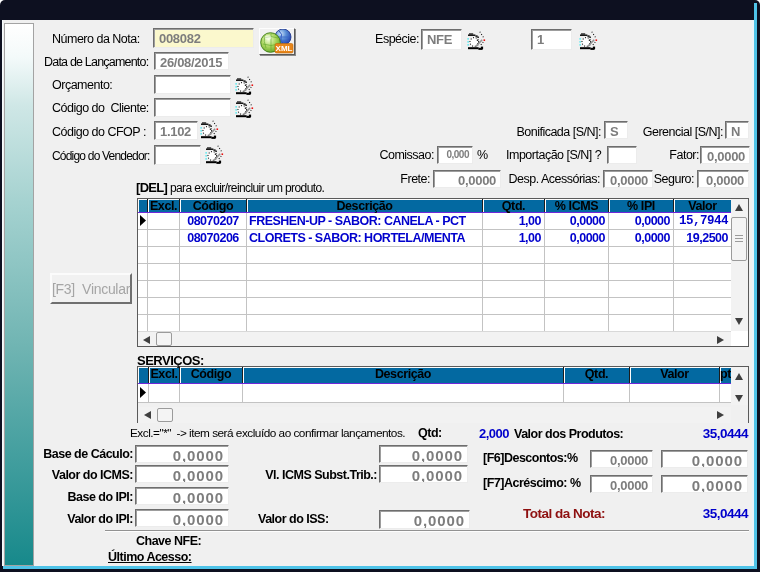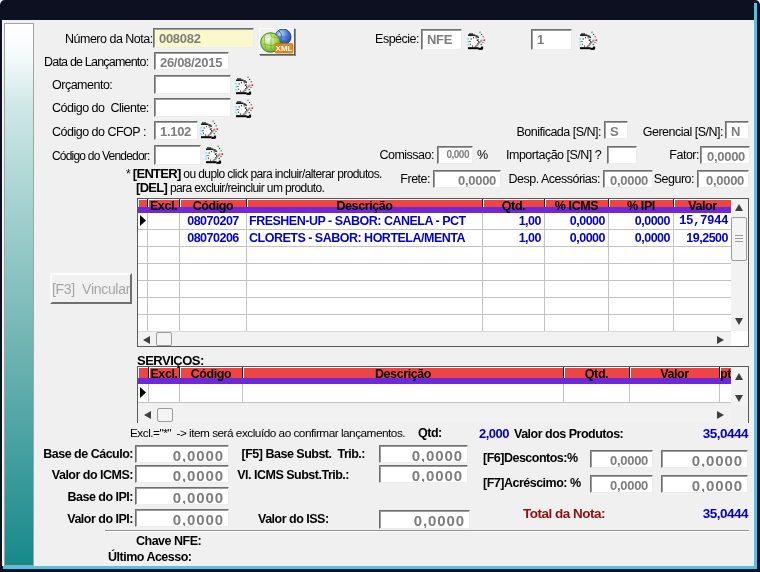--- a/index.html
+++ b/index.html
@@ -17,21 +17,21 @@
 .lb{position:absolute;font-size:12.5px;color:#000;letter-spacing:-0.5px;white-space:pre;line-height:13px;}
 .lbr{text-align:right;}
 .b{font-weight:bold;}
 .ed{position:absolute;background:#fff;border:1px solid;border-color:#6e6e6e #ececec #ececec #6e6e6e;box-shadow:inset 1px 1px 0 #9d9d9d;font-size:13px;font-weight:bold;color:#7d7d7d;letter-spacing:-0.3px;white-space:pre;overflow:hidden;}
 .ed span{position:absolute;top:2px;}
 .edl span{left:5px;}
 .edr span{right:4px;}
 .btn{position:absolute;background:#f1f1f1;border:2px solid;border-color:#fbfbfb #6f6f6f #6f6f6f #fbfbfb;}
 svg{display:block;}
 .grid{border:1px solid #5a5a5a;background:#fff;}
-.ghead{position:absolute;left:0;width:593px;background:#ef4444;border-bottom:6px solid #6d28d9;}
+.ghead{position:absolute;left:0;width:593px;background:#0369a1;border-bottom:1px solid #6d28d9;}
 .hc{position:absolute;top:0;height:100%;border-right:1px solid #1c1c1c;font-weight:bold;font-size:12.5px;letter-spacing:-0.4px;text-align:center;color:#000;box-shadow:inset 1px 1px 0 #fcfcfc;line-height:14px;}
 .grows{position:absolute;left:0;width:593px;overflow:hidden;background:#fff;}
 .grow{position:absolute;left:0;width:593px;height:17px;}
 .gc{position:absolute;top:0;height:17px;border-right:1px solid #c3c3c3;border-bottom:1px solid #c3c3c3;font-weight:bold;font-size:12.5px;letter-spacing:-0.5px;color:#0101cd;white-space:pre;overflow:hidden;line-height:16px;}
 .gc.ctr{text-align:center;}
 .gc.rt{text-align:right;padding-right:3px;}
 .sbtrack{background:#f2f2f2;}
 .arr{width:0;height:0;border-style:solid;}
 .thumb{background:#f4f4f4;border:1px solid #9b9b9b;border-radius:2px;}
 .ed.big span{font-size:15px;letter-spacing:0.9px;top:0.5px;}
@@ -40,21 +40,21 @@
 </head>
 <body>
 <div id="w">
   <div id="content" class="abs"></div>
   <div id="edge-r1" class="abs"></div>
   <div id="edge-r2" class="abs"></div>
   <div id="edge-b" class="abs"></div>
   <div id="edge-l" class="abs"></div>
   <div id="lpanel" class="abs"></div>
 
-  <div class="lb" style="left:52px;top:33px;margin-left:13px;">Número da Nota:</div>
+  <div class="lb" style="left:52px;top:33px;">Número da Nota:</div>
   <div class="lb" style="left:44px;top:56px;letter-spacing:-0.8px;">Data de Lançamento:</div>
   <div class="lb" style="left:52px;top:79px;">Orçamento:</div>
   <div class="lb" style="left:52px;top:102px;">Código do  Cliente:</div>
   <div class="lb" style="left:52px;top:126px;">Código do CFOP :</div>
   <div class="lb" style="left:52px;top:150px;font-size:12px;letter-spacing:-0.8px;">Código do Vendedor:</div>
   <div class="lb lbr" style="left:339px;top:33px;width:80px;">Espécie:</div>
   <div class="lb lbr" style="left:452px;top:33px;width:80px;margin-left:28px;">Série:</div>
   <div class="lb lbr" style="left:481px;top:126px;width:120px;">Bonificada [S/N]:</div>
   <div class="lb lbr" style="left:603px;top:126px;width:120px;">Gerencial [S/N]:</div>
   <div class="lb lbr" style="left:334px;top:149px;width:100px;">Comissao:</div>
@@ -75,21 +75,20 @@
   <div class="ed edl" style="left:531px;top:29px;width:41px;height:21px;"><span>1</span></div>
   <div class="ed edl" style="left:604px;top:121px;width:24px;height:18px;"><span>S</span></div>
   <div class="ed edl" style="left:725px;top:121px;width:24px;height:18px;"><span>N</span></div>
   <div class="ed edr" style="left:437px;top:146px;width:36px;height:18px;"><span style="font-size:10px;letter-spacing:-0.5px;right:3px;">0,000</span></div>
   <div class="ed edl" style="left:607px;top:146px;width:30px;height:18px;"></div>
   <div class="ed edr" style="left:700px;top:146px;width:50px;height:18px;"><span>0,0000</span></div>
   <div class="ed edr" style="left:433px;top:170px;width:68px;height:18px;"><span>0,0000</span></div>
   <div class="ed edr" style="left:603px;top:170px;width:50px;height:18px;"><span>0,0000</span></div>
   <div class="ed edr" style="left:697px;top:170px;width:52px;height:18px;"><span>0,0000</span></div>
 
-  <div class="lb" style="left:126px;top:167px;font-size:12px;letter-spacing:-0.6px;">* <b style="font-size:13px;letter-spacing:-0.7px;">[ENTER]</b> ou duplo click para incluir/alterar produtos.</div>
   <div class="lb" style="left:136px;top:181px;font-size:12px;letter-spacing:-0.6px;"><b style="font-size:13px;letter-spacing:-0.7px;">[DEL]</b> para excluir/reincluir um produto.</div>
 
   <div class="btn" style="left:259px;top:28px;width:36px;height:27px;border-width:1px;border-color:#fdfdfd #5a5a5a #5a5a5a #fdfdfd;box-shadow:1px 1px 0 #8a8a8a;">
     <svg width="34" height="25" viewBox="0 0 34 25" style="position:absolute;left:0;top:0;">
       <defs>
         <radialGradient id="gblue" cx="35%" cy="30%" r="75%">
           <stop offset="0%" stop-color="#cfe3fa"></stop>
             <stop offset="45%" stop-color="#5b8fd6"></stop>
             <stop offset="100%" stop-color="#1d3fae"></stop>
         </radialGradient>
@@ -298,22 +297,21 @@
   <div class="lb" style="left:130px;top:427px;font-size:11.8px;letter-spacing:-0.5px;">Excl.="*"  -&gt; item será excluído ao confirmar lançamentos.</div>
   <div class="lb b" style="left:418px;top:427px;">Qtd:</div>
   <div class="lb b" style="left:479px;top:427px;color:#0000cc;font-size:13px;">2,000</div>
   <div class="lb b" style="left:514px;top:428px;">Valor dos Produtos:</div>
   <div class="lb b lbr" style="left:650px;top:427px;width:98px;color:#0000cc;font-size:13.5px;">35,0444</div>
 
   <div class="lb b lbr" style="left:20px;top:448px;width:113px;">Base de Cáculo:</div>
   <div class="lb b lbr" style="left:20px;top:469px;width:113px;">Valor do ICMS:</div>
   <div class="lb b lbr" style="left:20px;top:491px;width:113px;">Base do IPI:</div>
   <div class="lb b lbr" style="left:20px;top:513px;width:113px;">Valor do IPI:</div>
-  <div class="lb b lbr" style="left:200px;top:448px;width:165px;">[F5] Base Subst.  Trib.:</div>
-  <div class="lb b lbr" style="left:184px;top:469px;width:165px;">Vl. ICMS Subst.Trib.:</div>
+  <div class="lb b lbr" style="left:212px;top:469px;width:165px;">Vl. ICMS Subst.Trib.:</div>
   <div class="lb b" style="left:258px;top:513px;">Valor do ISS:</div>
 
   <div class="ed edr big" style="left:135px;top:445px;width:94px;height:18px;"><span>0,0000</span></div>
   <div class="ed edr big" style="left:135px;top:465px;width:94px;height:18px;"><span>0,0000</span></div>
   <div class="ed edr big" style="left:135px;top:487px;width:94px;height:18px;"><span>0,0000</span></div>
   <div class="ed edr big" style="left:135px;top:509px;width:94px;height:18px;"><span>0,0000</span></div>
   <div class="ed edr big" style="left:379px;top:445px;width:89px;height:18px;"><span>0,0000</span></div>
   <div class="ed edr big" style="left:379px;top:465px;width:89px;height:18px;"><span>0,0000</span></div>
   <div class="ed edr big" style="left:379px;top:510px;width:91px;height:19px;"><span>0,0000</span></div>
 
@@ -322,15 +320,15 @@
   <div class="ed edr" style="left:590px;top:450px;width:63px;height:18px;"><span>0,0000</span></div>
   <div class="ed edr big" style="left:661px;top:450px;width:87px;height:18px;"><span>0,0000</span></div>
   <div class="ed edr" style="left:590px;top:475px;width:63px;height:18px;"><span>0,0000</span></div>
   <div class="ed edr big" style="left:661px;top:475px;width:87px;height:18px;"><span>0,0000</span></div>
   <div class="lb b" style="left:523px;top:507px;font-size:13.5px;color:#8e1010;">Total da Nota:</div>
   <div class="lb b lbr" style="left:650px;top:507px;width:98px;color:#0000cc;font-size:13.5px;">35,0444</div>
 
   <div class="abs" style="left:105px;top:530px;width:644px;height:1px;background:#929292;"></div>
   <div class="abs" style="left:105px;top:531px;width:644px;height:1px;background:#fdfdfd;"></div>
   <div class="lb b" style="left:136px;top:535px;">Chave NFE:</div>
-  <div class="lb b" style="left:108px;top:551px;">Último Acesso:</div>
+  <div class="lb b" style="left:108px;top:551px;text-decoration:underline;">Último Acesso:</div>
 
 </div>
 
 </body></html>

